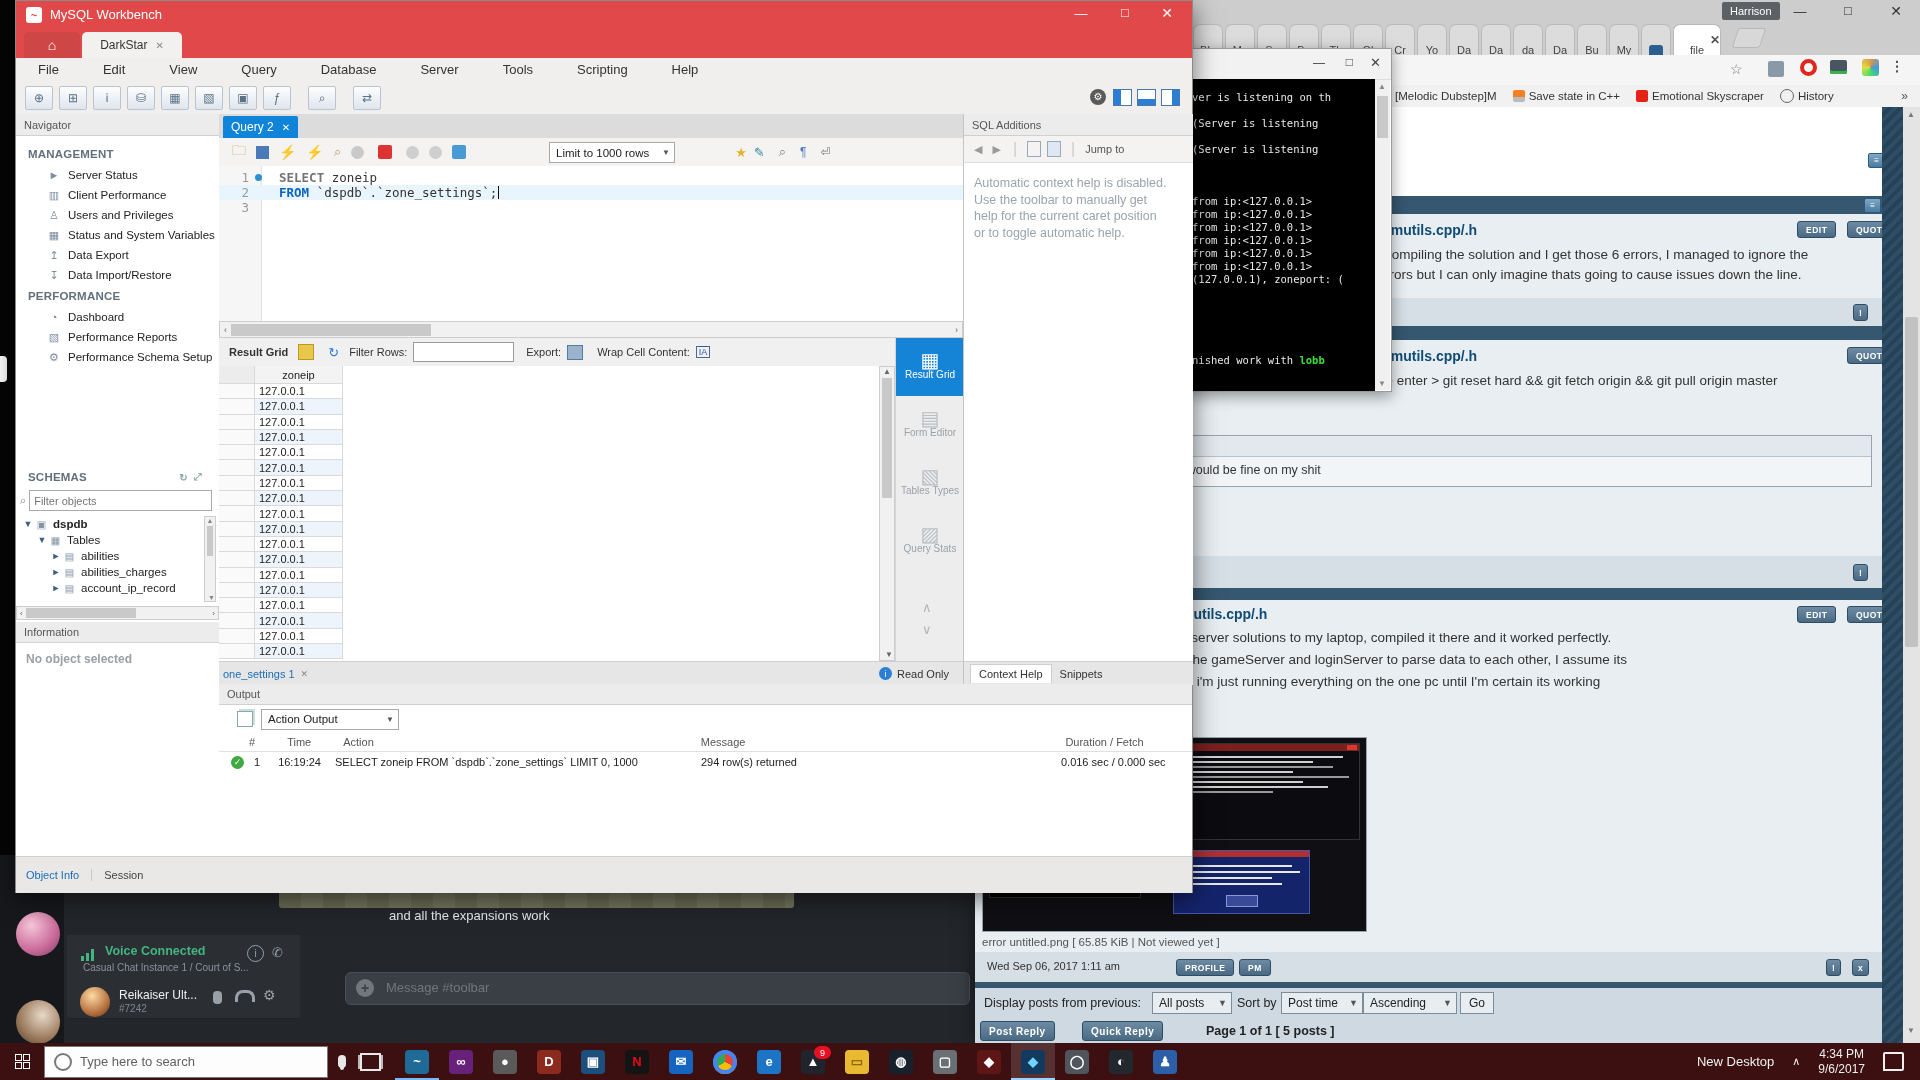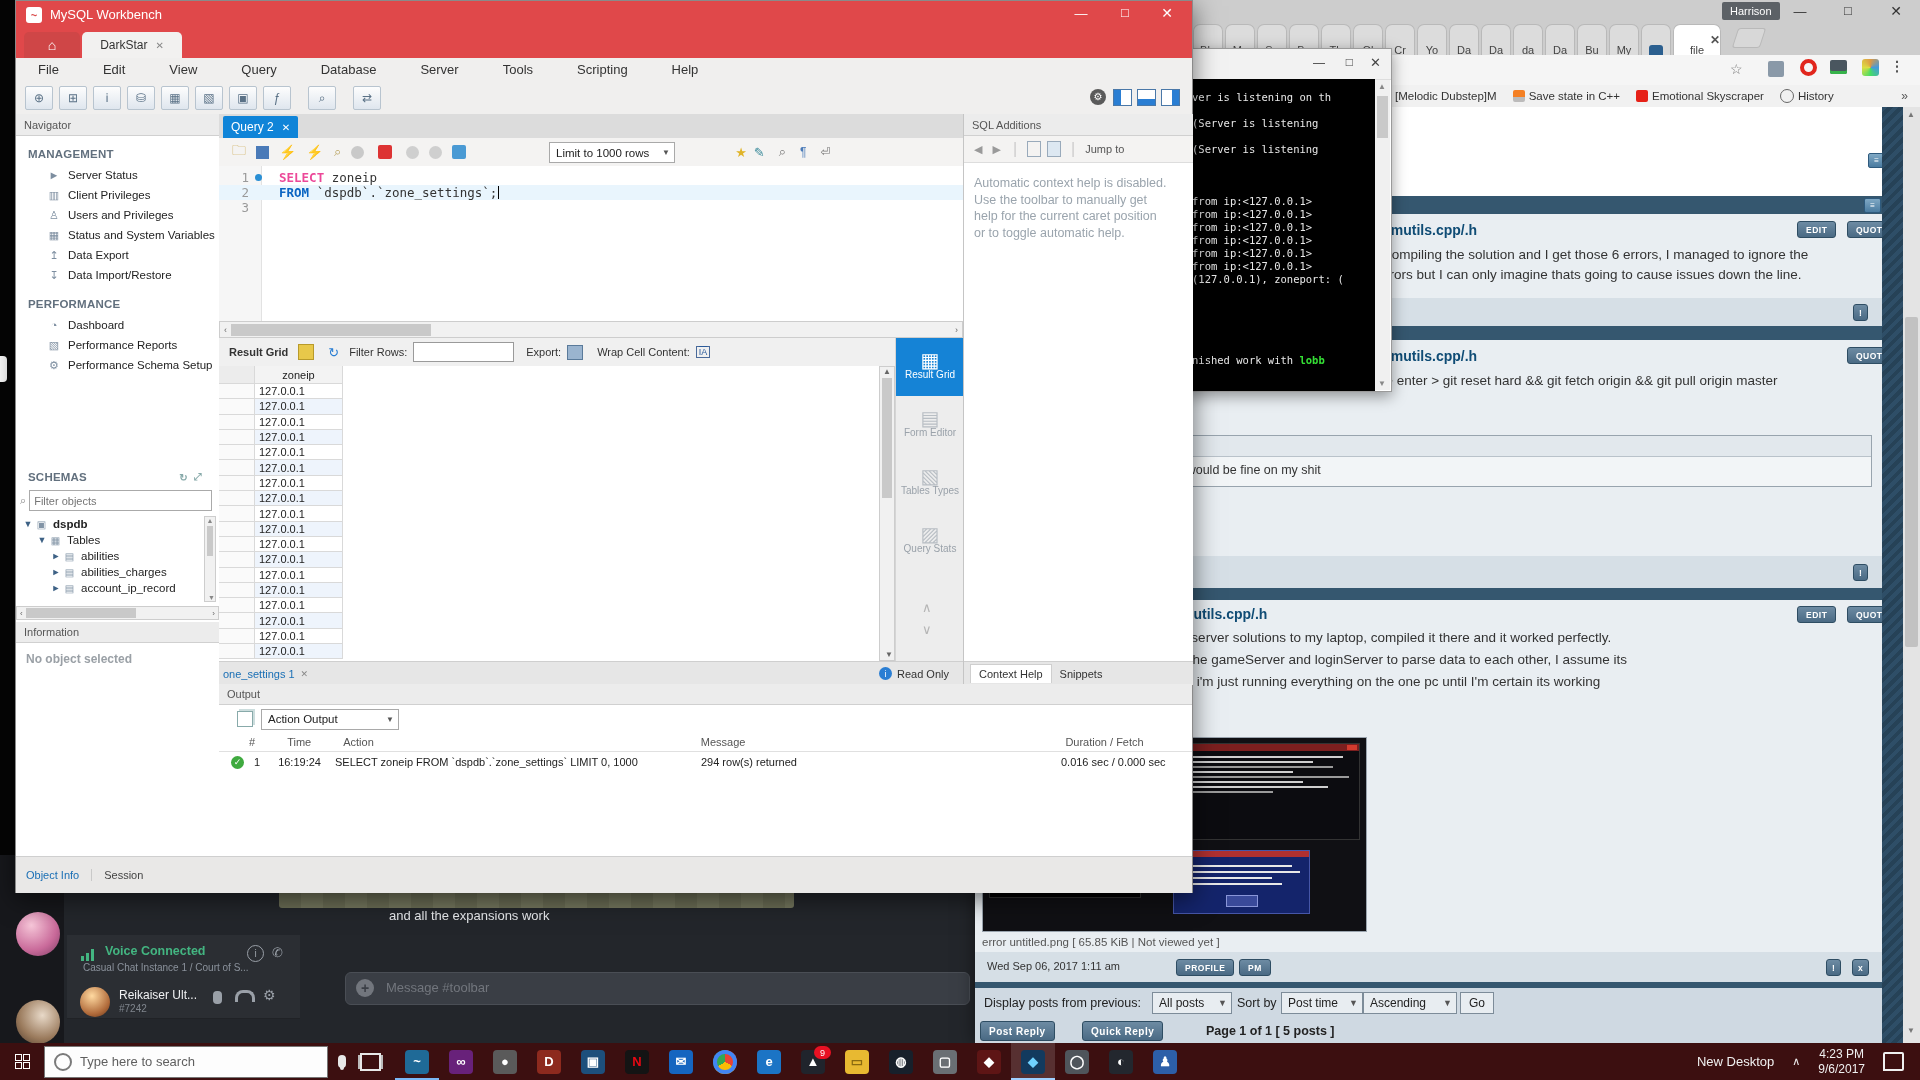--- a/index.html
+++ b/index.html
@@ -424,41 +424,41 @@
 
         <div style="margin-top:8px;">
             <div class="sechdr">MANAGEMENT</div>
             <div>
                 <div class="navitem">
                   <span class="ic">►</span>
                   <span>Server Status</span>
                 </div>
                 <div class="navitem">
                   <span class="ic">▥</span>
-                  <span>Client Privileges</span>
+                  <span>Client Performance</span>
                 </div>
                 <div class="navitem">
                   <span class="ic">♙</span>
                   <span>Users and Privileges</span>
                 </div>
                 <div class="navitem">
                   <span class="ic">▦</span>
                   <span>Status and System Variables</span>
                 </div>
                 <div class="navitem">
                   <span class="ic">↥</span>
                   <span>Data Export</span>
                 </div>
                 <div class="navitem">
                   <span class="ic">↧</span>
                   <span>Data Import/Restore</span>
                 </div>
               </div>
           </div>
-            <div style="margin-top:8px;">
+            <div style="">
             <div class="sechdr">PERFORMANCE</div>
             <div>
                 <div class="navitem">
                   <span class="ic">◔</span>
                   <span>Dashboard</span>
                 </div>
                 <div class="navitem">
                   <span class="ic">▧</span>
                   <span>Performance Reports</span>
                 </div>
@@ -553,21 +553,21 @@
       <span style="color:#4a7ab8;font-size:12px;margin:0 7px;">¶</span>
       <span style="color:#777;font-size:12px;margin:0 7px;">⏎</span>
     </div>
 
     <div class="a mono" style="left:203px;top:165px;width:744px;height:155px;background:#fff;font-size:12.5px;line-height:15px;">
       <div class="a" style="left:0;top:0;width:42px;height:155px;background:#f6f6f6;border-right:1px solid #e2e2e2;"></div>
       <div id="codelines" class="a" style="left:0;top:4px;width:744px;">
           <div style="position: relative; height: 15px;">
             <span style="position: absolute; left: 0px; width: 30px; text-align: right; color: rgb(154, 154, 154);">1</span>
             <span style="position: absolute; left: 36px; top: 4px; width: 7px; height: 7px; border-radius: 50%; background: rgb(42, 143, 212);"></span>
-            <span style="position: absolute; left: 60px; color: #ec4899; font-weight: bold; white-space: pre;">SELECT</span>
+            <span style="position: absolute; left: 60px; color: #737373; font-weight: bold; white-space: pre;">SELECT</span>
             <span style="position: absolute; left: 105.3px; color: rgb(51, 51, 51); white-space: pre;"> zoneip</span>
           </div>
           <div style="position: relative; height: 15px; background: rgb(233, 245, 253);">
             <span style="position: absolute; left: 0px; width: 30px; text-align: right; color: rgb(154, 154, 154);">2</span>
             <span style="position: absolute; left: 60px; color: rgb(10, 100, 194); font-weight: bold; white-space: pre;">FROM</span>
             <span style="position: absolute; left: 90.2px; color: rgb(51, 51, 51); white-space: pre;"> `dspdb`.`zone_settings`;</span>
             <span style="position: absolute; left: 278.95px; top: 1px; width: 1.5px; height: 13px; background: rgb(0, 0, 0);"></span>
           </div>
           <div style="position: relative; height: 15px;">
             <span style="position: absolute; left: 0px; width: 30px; text-align: right; color: rgb(154, 154, 154);">3</span>
@@ -899,18 +899,18 @@
 
       </div>
         <div class="tbi">
         <span class="g" style="background: rgb(45, 95, 168);">♟</span>
 
       </div>
       </div>
     <span class="nw" style="margin-left:auto;font-size:13px;color:#f0f0f0;">New Desktop</span>
     <span style="margin:0 18px;color:#f0f0f0;font-size:11px;">∧</span>
     <div style="text-align:center;font-size:12px;line-height:15px;color:#f0f0f0;">
-      <div>4:23 PM</div>
+      <div>4:34 PM</div>
       <div>9/6/2017</div>
     </div>
     <span style="margin:0 16px 0 18px;width:17px;height:15px;border:2px solid #f0f0f0;border-radius:2px 2px 2px 0;clip-path:polygon(0 0,100% 0,100% 100%,30% 100%,15% 120%,15% 100%,0 100%);"></span>
   </div>
 </div>
 
 </body></html>

